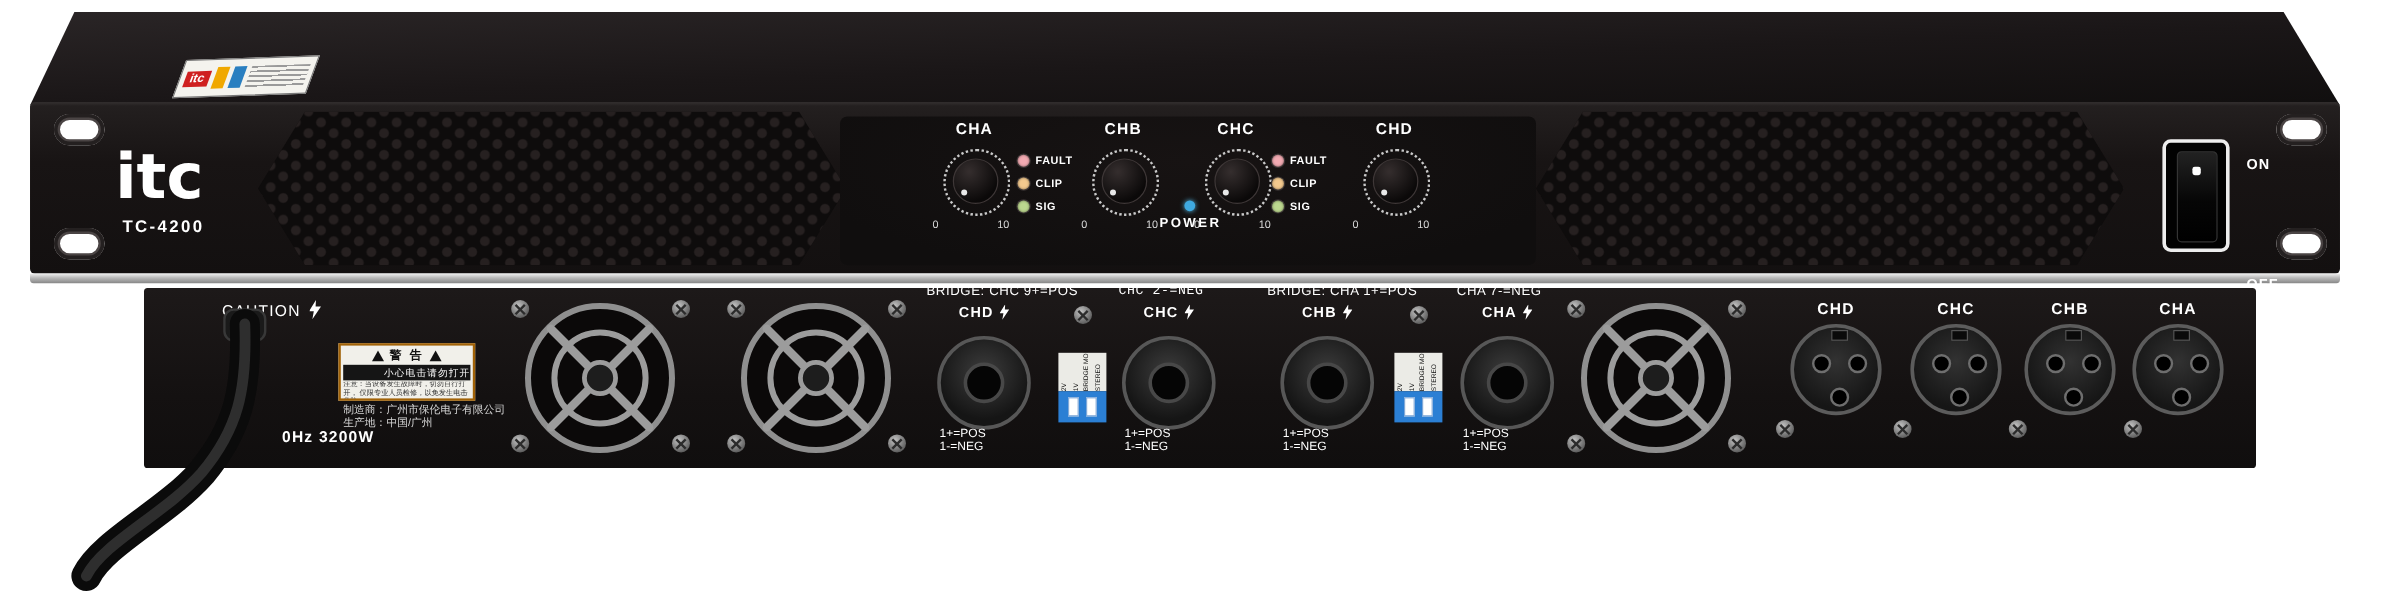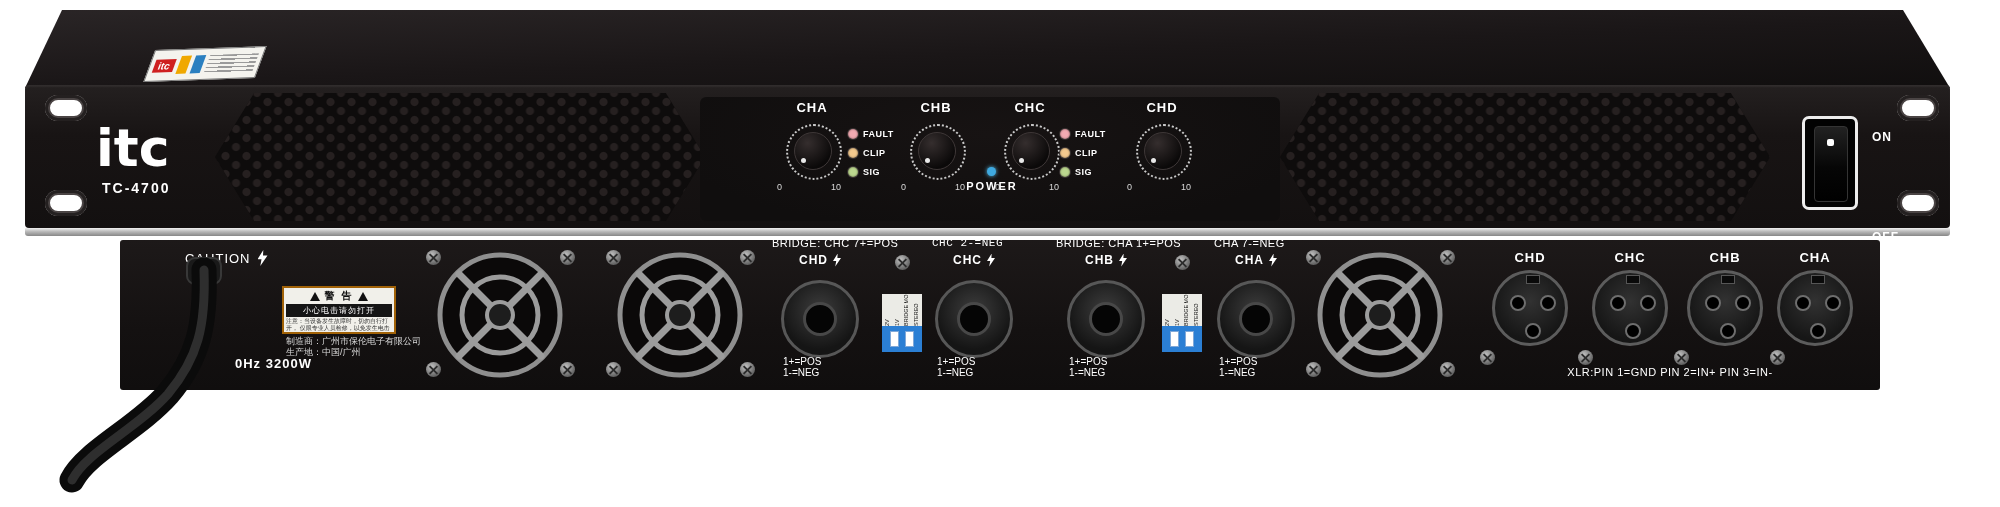--- a/index.html
+++ b/index.html
@@ -71,21 +71,21 @@
   .caution{left:185px;top:250px;color:#fff;font-size:13px;letter-spacing:1px;display:flex;align-items:center;gap:7px;}
   .bolt{display:inline-block;width:10px;height:16px;background:#fff;
     clip-path:polygon(58% 0,0 58%,40% 58%,28% 100%,100% 34%,55% 34%);}
   .bolt.sm{width:8px;height:13px;}
 
   .warn-label{left:282px;top:286px;width:114px;height:48px;background:#f1f0ea;box-sizing:border-box;
     border:2px solid #a16207;padding:1px 2px;}
   .warn-row1{display:flex;align-items:center;justify-content:center;gap:5px;}
   .tri{width:0;height:0;border-left:5px solid transparent;border-right:5px solid transparent;border-bottom:9px solid #111;}
   .warn-title{font-size:10px;font-weight:bold;color:#111;letter-spacing:2px;}
-  .warn-bar{background:#151515;color:#fff;font-size:8px;text-align:center;padding:1px 0;margin-top:1px;letter-spacing:1px;}
+  .warn-bar{background:#151515;color:#fff;font-size:8px;text-align:right;padding:1px 0;margin-top:1px;letter-spacing:1px;}
   .warn-note{font-size:6px;color:#333;line-height:7px;margin-top:1px;overflow:hidden;height:14px;}
 
   .mfr{left:286px;top:336px;color:#d8d8d8;font-size:9px;line-height:11px;}
   .spec{left:235px;top:356px;color:#fff;font-size:13px;font-weight:bold;letter-spacing:1px;}
 
   .screw{width:15px;height:15px;border-radius:50%;
     background:radial-gradient(circle at 38% 32%,#c2c2c2,#787878 55%,#3c3c3c);}
   .screw::before,.screw::after{content:"";position:absolute;left:2px;top:6.5px;width:11px;height:2px;background:#2c2c2c;}
   .screw::before{transform:rotate(45deg);} .screw::after{transform:rotate(-45deg);}
 
@@ -135,21 +135,21 @@
 
   <div class="abs ear-hole" style="left:45px;top:95px;"></div>
   <div class="abs ear-hole" style="left:45px;top:190px;"></div>
   <div class="abs ear-hole" style="left:1897px;top:95px;"></div>
   <div class="abs ear-hole" style="left:1897px;top:190px;"></div>
 
   <div class="abs grille gl"></div>
   <div class="abs grille gr"></div>
 
   <div class="abs logo">itc</div>
-  <div class="abs model">TC-4700</div>
+  <div class="abs model">TC-4200</div>
 
   <div class="abs control-zone"></div>
 
   <div class="abs knob-group" style="left:767px;">
     <div class="ch-label">CHA</div>
     <div class="knob-ring"></div>
     <div class="knob">
         <div class="knob-dot"></div>
       </div>
     <div class="scale-num min">0</div>
@@ -289,21 +289,21 @@
   <div class="abs screw" style="left:1440px;top:250px;"></div>
   <div class="abs screw" style="left:1306px;top:362px;"></div>
   <div class="abs screw" style="left:1440px;top:362px;"></div>
   <div class="abs screw" style="left:895px;top:255px;"></div>
   <div class="abs screw" style="left:1175px;top:255px;"></div>
   <div class="abs screw" style="left:1480px;top:350px;"></div>
   <div class="abs screw" style="left:1578px;top:350px;"></div>
   <div class="abs screw" style="left:1674px;top:350px;"></div>
   <div class="abs screw" style="left:1770px;top:350px;"></div>
 
-  <div class="abs bridge-label nowrap" style="left:772px;">BRIDGE: CHC 7+=POS</div>
+  <div class="abs bridge-label nowrap" style="left:772px;">BRIDGE: CHC 9+=POS</div>
   <div class="abs bridge-label nowrap" style="left:932px;font-family:Liberation Mono, monospace;">CHC 2-=NEG</div>
   <div class="abs bridge-label nowrap" style="left:1056px;">BRIDGE: CHA 1+=POS</div>
   <div class="abs bridge-label nowrap" style="left:1214px;">CHA 7-=NEG</div>
 
   <div class="abs speakon" style="left:775px;">
     <div class="sp-ch">
         <span>CHD</span>
         <span class="bolt sm"></span>
       </div>
     <div class="sp-circle">
@@ -401,21 +401,20 @@
   <div class="abs xlr" style="left:1776px;">
     <div class="xlr-label">CHA</div>
     <div class="xlr-circle">
       <span class="xlr-notch"></span>
       <span class="xlr-hole" style="left:15px;top:22px;"></span>
       <span class="xlr-hole" style="left:45px;top:22px;"></span>
       <span class="xlr-hole" style="left:30px;top:50px;"></span>
     </div>
   </div>
 
-  <div class="abs xlr-note nowrap">XLR:PIN 1=GND PIN 2=IN+ PIN 3=IN-</div>
 
   <svg class="abs" style="left:28px;top:256px;" width="260" height="246">
     <rect x="159" y="2" width="34" height="26" rx="8" fill="#1a1a1a" stroke="#383838" stroke-width="2"></rect>
     <path d="M 176 14 C 178 70 170 102 140 138 C 110 172 58 196 44 224" fill="none" stroke="#0b0b0b" stroke-width="25" stroke-linecap="round"></path>
     <path d="M 176 14 C 178 70 170 102 140 138 C 110 172 58 196 44 224" fill="none" stroke="#2e2e2e" stroke-width="9" stroke-linecap="round"></path>
   </svg>
 
 </div>
 
 </body></html>

